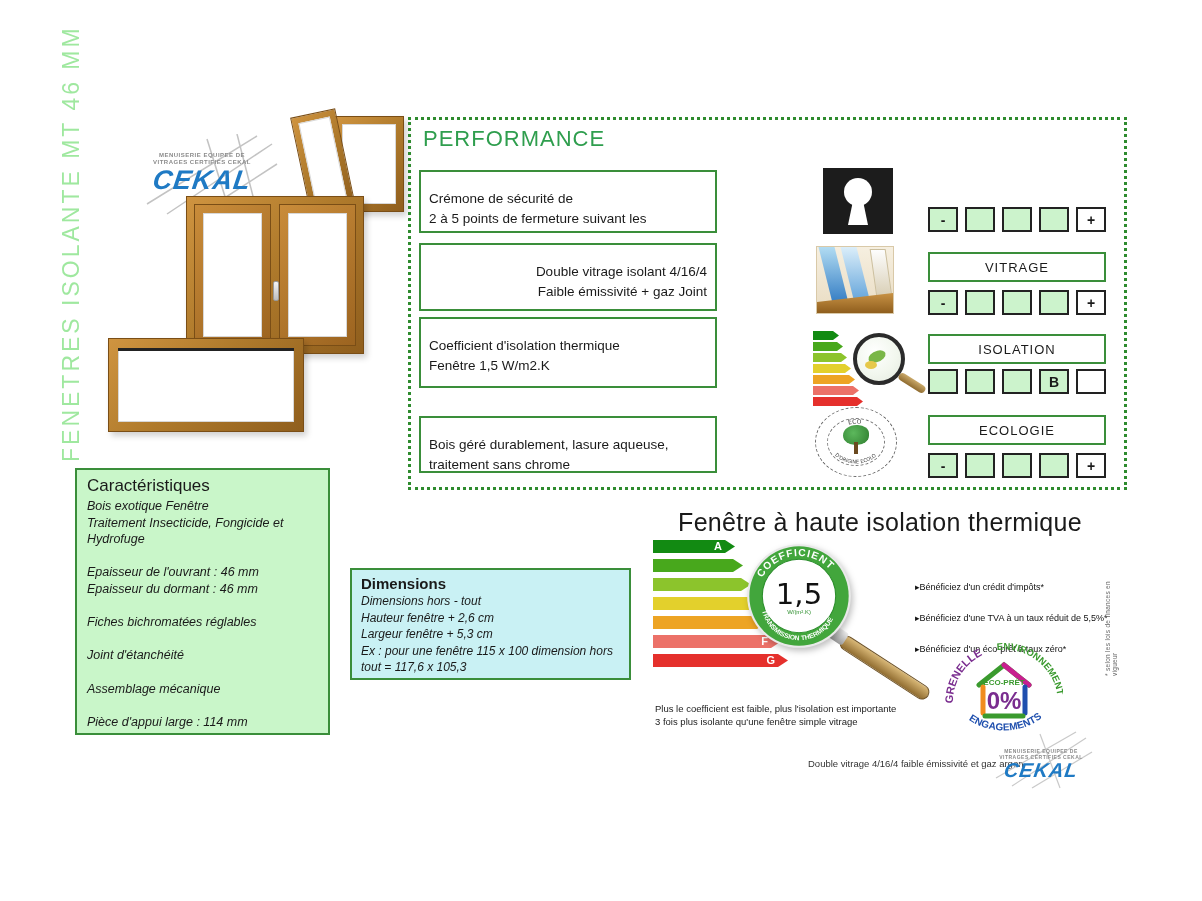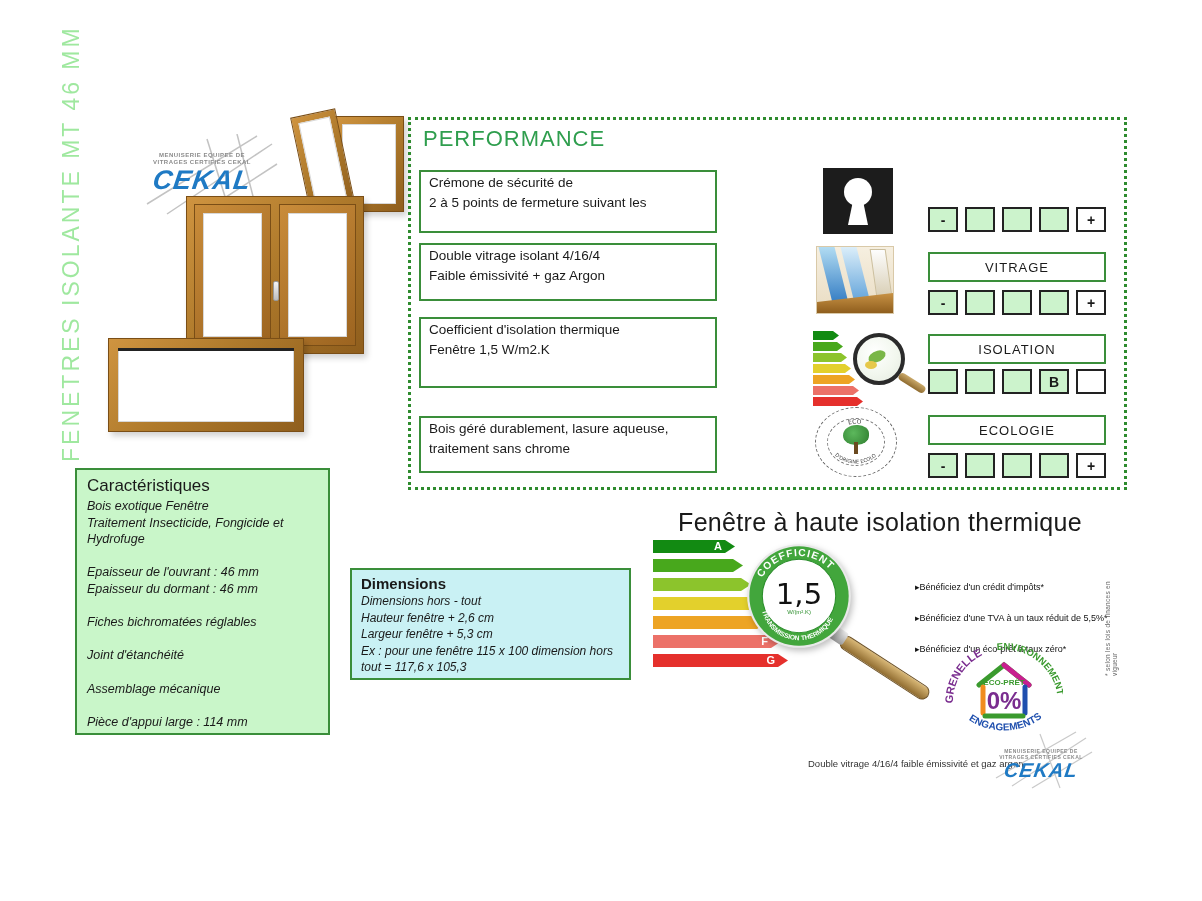--- a/index.html
+++ b/index.html
@@ -54,23 +54,23 @@
   .win-double .casement .pane{width:100%;height:100%;}
   .win-double .handle{position:absolute;left:86px;top:84px;width:6px;height:20px;background:linear-gradient(#f5f5f5,#bdbdbd);border:1px solid #9a9a9a;border-radius:2px;}
 
   .win-wide{position:absolute;left:108px;top:338px;width:196px;height:94px;padding:9px;}
   .win-wide .glassline{position:absolute;left:9px;right:9px;top:9px;height:3px;background:#222;}
   .win-wide .pane{width:100%;height:100%;}
 
   
   .perf{position:absolute;left:408px;top:117px;width:719px;height:373px;border:3px dotted var(--green_border);}
   .perf-title{position:absolute;left:12px;top:6px;font-size:22px;color:var(--green_title);letter-spacing:1px;}
-  .note-box{position:absolute;left:8px;width:298px;border:2px solid #3a8e3a;background:#fff;padding:1px 8px;font-size:13.5px;line-height:1.45;}
+  .note-box{position:absolute;left:8px;width:298px;border:2px solid #3a8e3a;background:#fff;padding:17px 8px;font-size:13.5px;line-height:1.45;}
   .note-0{top:50px;height:63px;}
-  .note-1{top:123px;height:58px;}
+  .note-1{top:123px;height:68px;text-align:right;}
   .note-2{top:197px;height:71px;}
   .note-3{top:296px;height:57px;}
 
   .rating-label{position:absolute;left:517px;width:178px;height:30px;border:2px solid #3a8e3a;background:#fff;
     display:flex;align-items:center;justify-content:center;font-size:13px;letter-spacing:1px;}
   .cells{position:absolute;left:517px;width:178px;height:26px;display:flex;gap:7px;}
   .cell{width:30px;height:25px;border:2px solid #222;background:var(--light_green);
     display:flex;align-items:center;justify-content:center;font-size:14px;font-weight:bold;}
   .cell.white{background:#fff;}
   .cell .mk{line-height:1;}
@@ -189,21 +189,21 @@
 
   <div class="perf">
     <div class="perf-title">PERFORMANCE</div>
 
     <div class="note-box note-0">
       <div>Crémone de sécurité de</div>
       <div>2 à  5 points de fermeture suivant les</div>
     </div>
     <div class="note-box note-1">
       <div>Double vitrage isolant 4/16/4</div>
-      <div>Faible émissivité + gaz Argon</div>
+      <div>Faible émissivité + gaz Joint</div>
     </div>
     <div class="note-box note-2">
       <div>Coefficient d'isolation thermique</div>
       <div>Fenêtre 1,5  W/m2.K</div>
     </div>
     <div class="note-box note-3">
       <div>Bois géré durablement, lasure aqueuse,</div>
       <div>traitement sans chrome</div>
     </div>
 
@@ -367,20 +367,24 @@
       <text font-size="9.5" font-weight="bold" fill="#fff" letter-spacing="1" font-family="Liberation Sans, sans-serif">
         <textPath href="#arcT" startOffset="16%">COEFFICIENT</textPath>
       </text>
       <text font-size="6.2" font-weight="bold" fill="#fff" font-family="Liberation Sans, sans-serif">
         <textPath href="#arcB" startOffset="7%">TRANSMISSION THERMIQUE</textPath>
       </text>
       <text x="50" y="57" font-size="27" text-anchor="middle" fill="#111" font-family="DejaVu Sans, sans-serif">1,5</text>
       <text x="50" y="67" font-size="5.5" text-anchor="middle" fill="#2d8f2d" font-family="Liberation Sans, sans-serif">W/(m².K)</text>
     </svg>
   </div>
+  <div class="energy-caption">
+    <div>Plus le coefficient est faible, plus l'isolation est importante</div>
+    <div>3 fois plus isolante qu'une fenêtre simple vitrage</div>
+  </div>
 
   <div class="benefits">
     <div class="item">▸Bénéficiez d'un crédit d'impôts*</div>
     <div class="item">▸Bénéficiez d'une TVA à un taux réduit de 5,5%*</div>
     <div class="item">▸Bénéficiez d'un éco-prêt à taux zéro*</div>
   </div>
   <div class="foot-vert">* selon les lois de finances en vigueur</div>
 
   <svg class="grenelle" width="118" height="95" viewBox="0 0 118 95">
     <defs>

